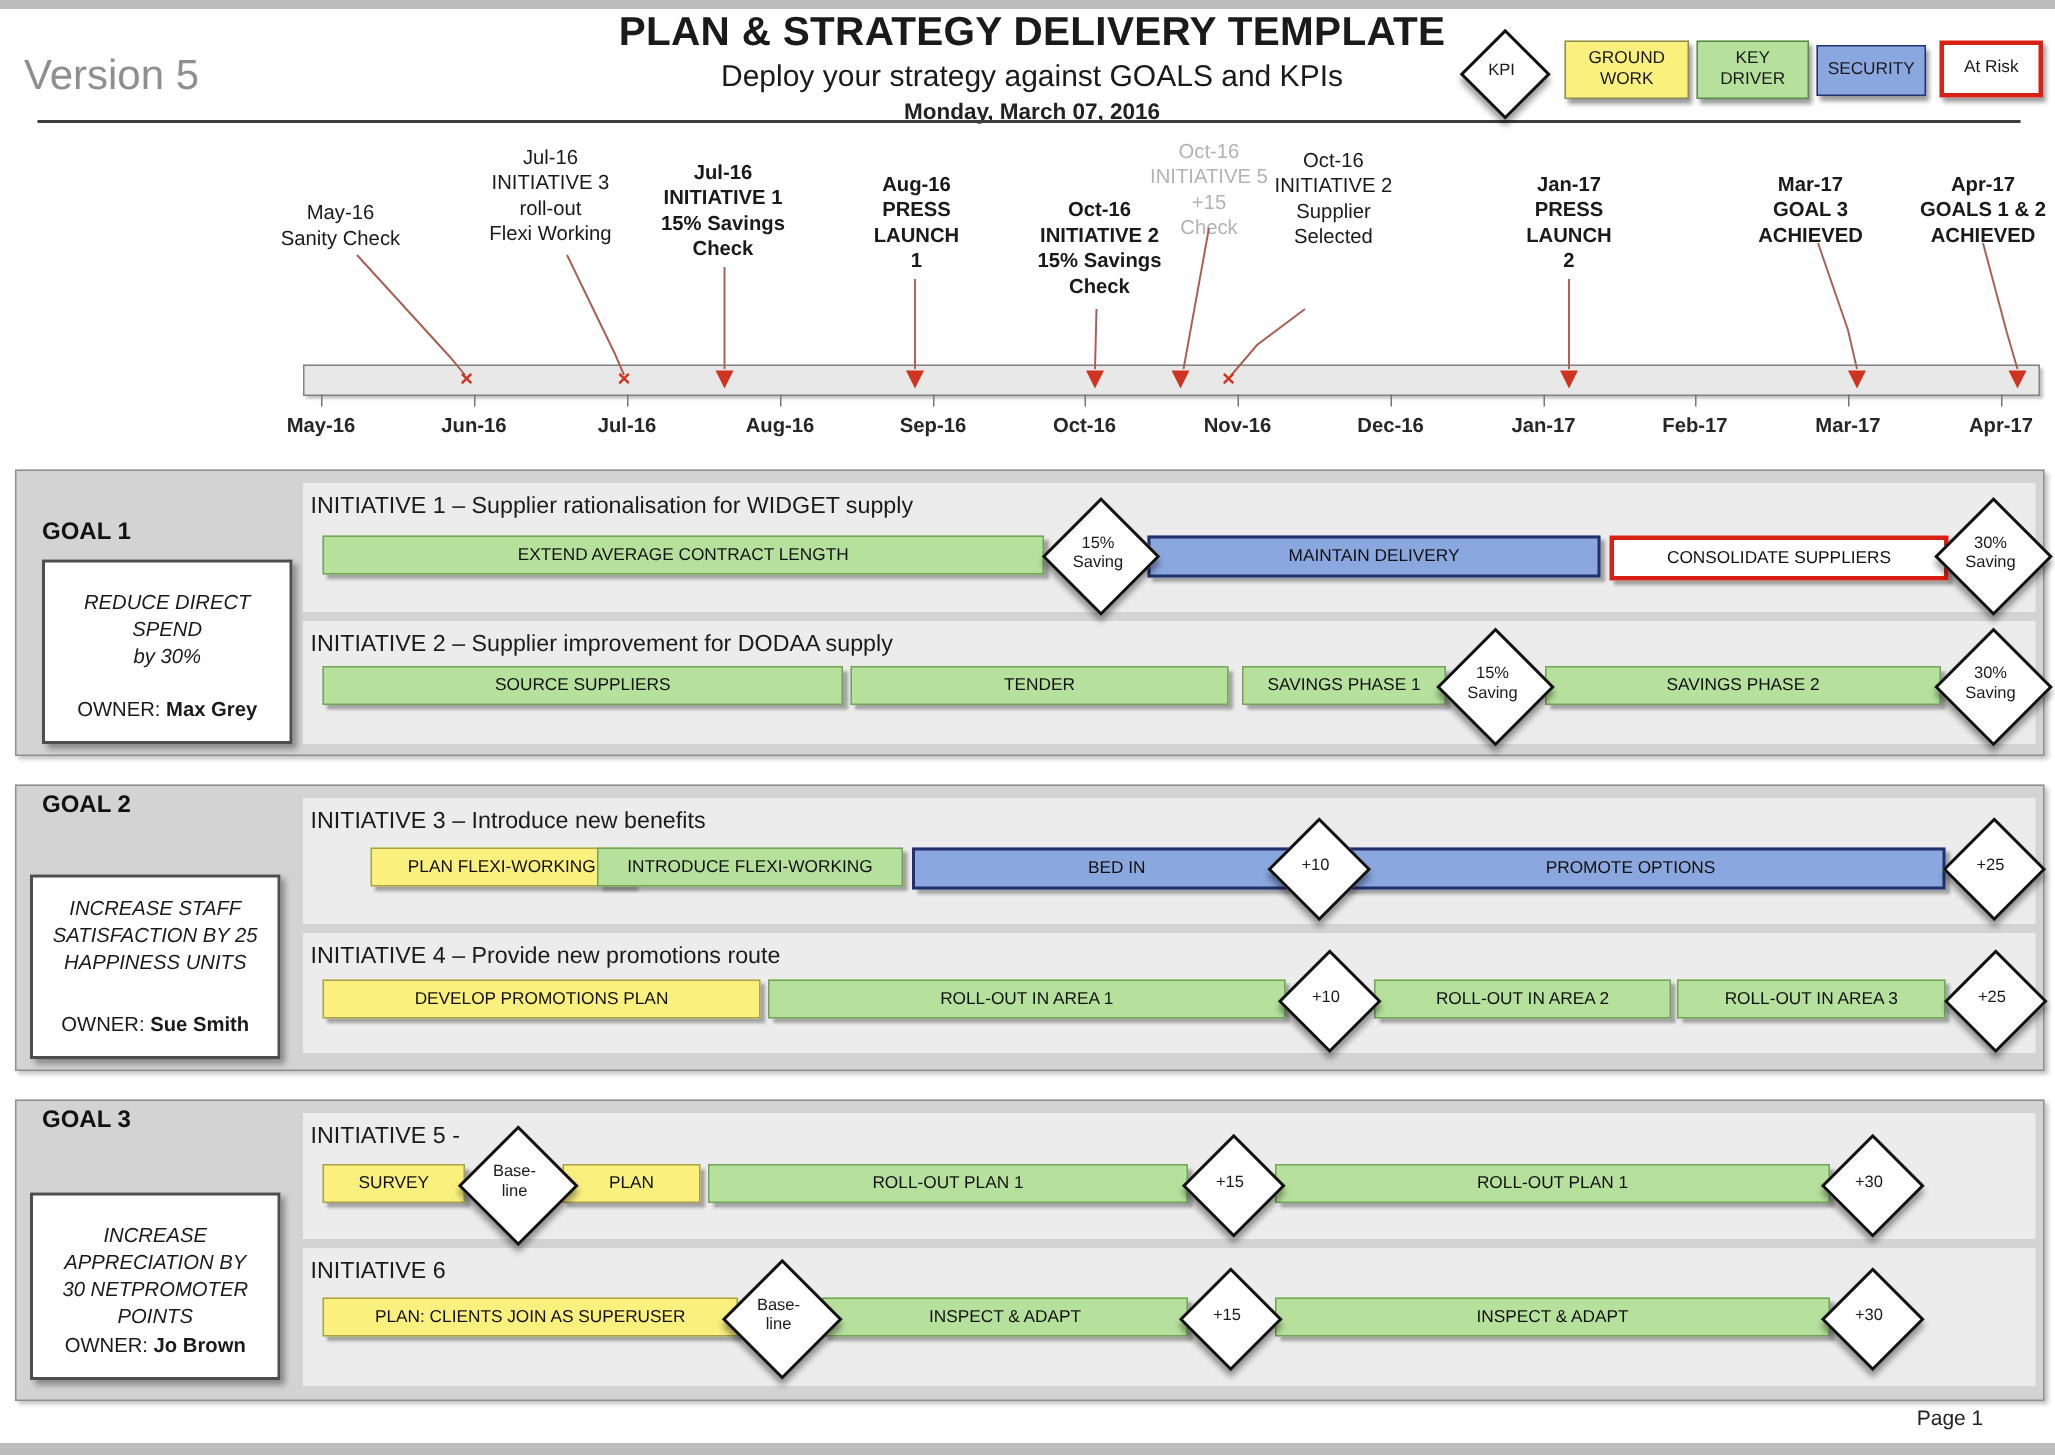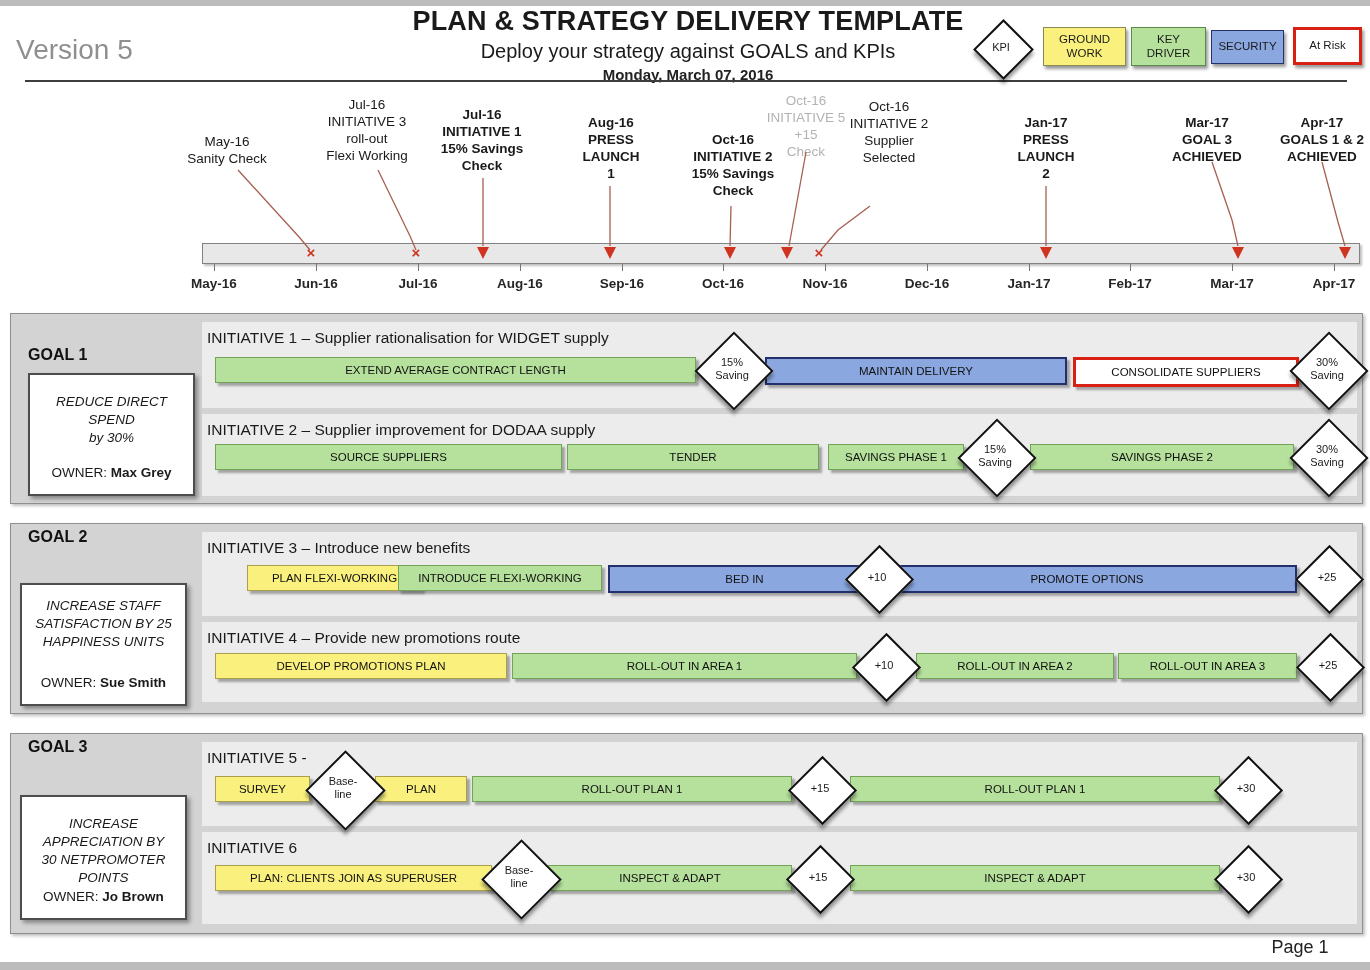--- a/index.html
+++ b/index.html
@@ -48,21 +48,21 @@
       font-size:13.5px;line-height:18px;}
   .owner-line{position:absolute;left:0;width:100%;text-align:center;font-size:13.5px;}
   
   .bar{position:absolute;height:24px;display:flex;align-items:center;justify-content:center;
       font-size:11.5px;color:#111;box-shadow:3px 3px 2px rgba(90,90,90,.5);z-index:10;
       white-space:nowrap;overflow:hidden;}
   .bar.green{background:#b6e19c;border:1px solid #71a455;}
   .bar.yellow{background:#faf07d;border:1px solid #a8a04c;}
   .bar.blue{background:#8aa7e0;border:2px solid #24306b;}
   .bar.risk{background:#ffffff;border:3px solid #d92015;}
-  #footer-page{position:absolute;left:1260px;top:937px;width:80px;text-align:center;font-size:18px;color:#222;}
+  #footer-page{position:absolute;left:1260px;top:937px;width:80px;text-align:center;font-size:14px;color:#222;}
 </style>
 </head>
 <body>
 
 <div id="page">
   <div class="edge-strip" style="top:0;height:6px;"></div>
   <div class="edge-strip" style="top:962px;height:8px;"></div>
 
   <div id="version">Version 5</div>
 

